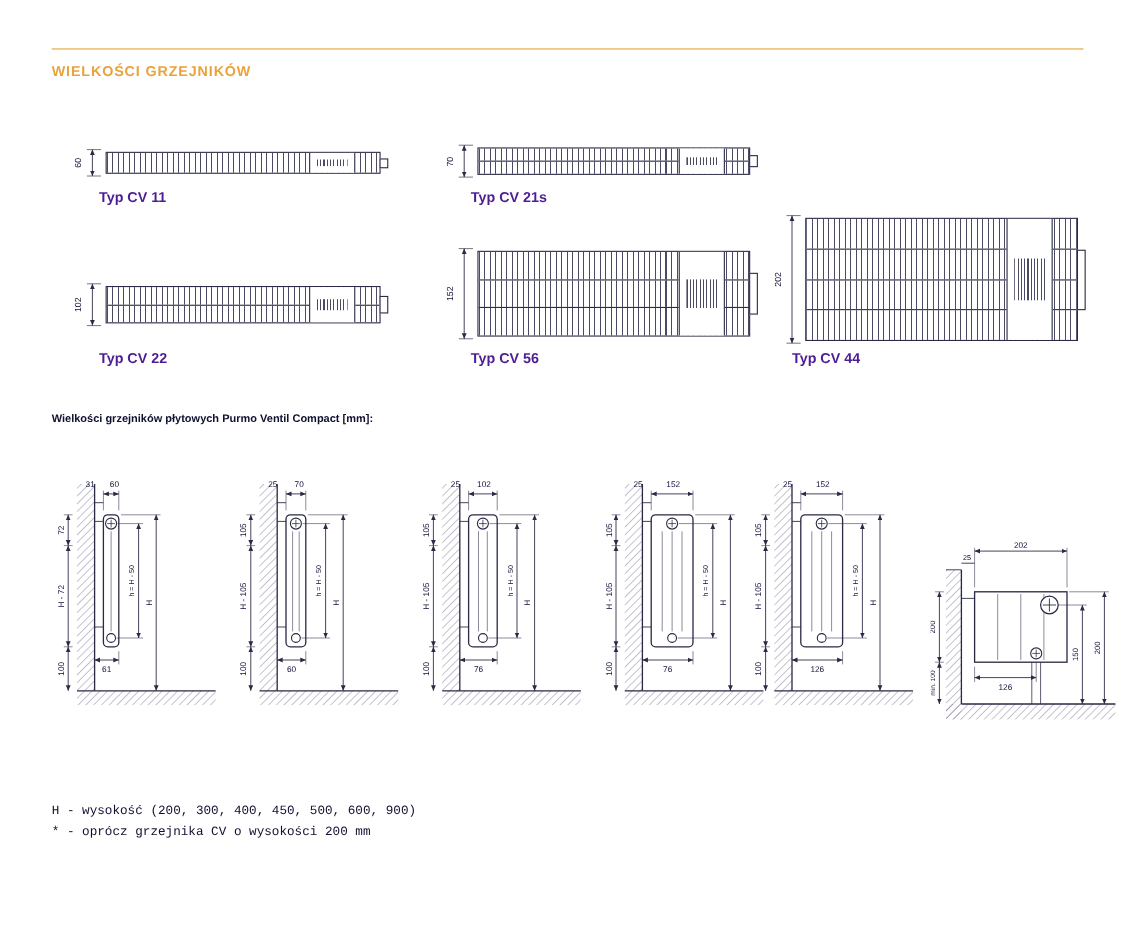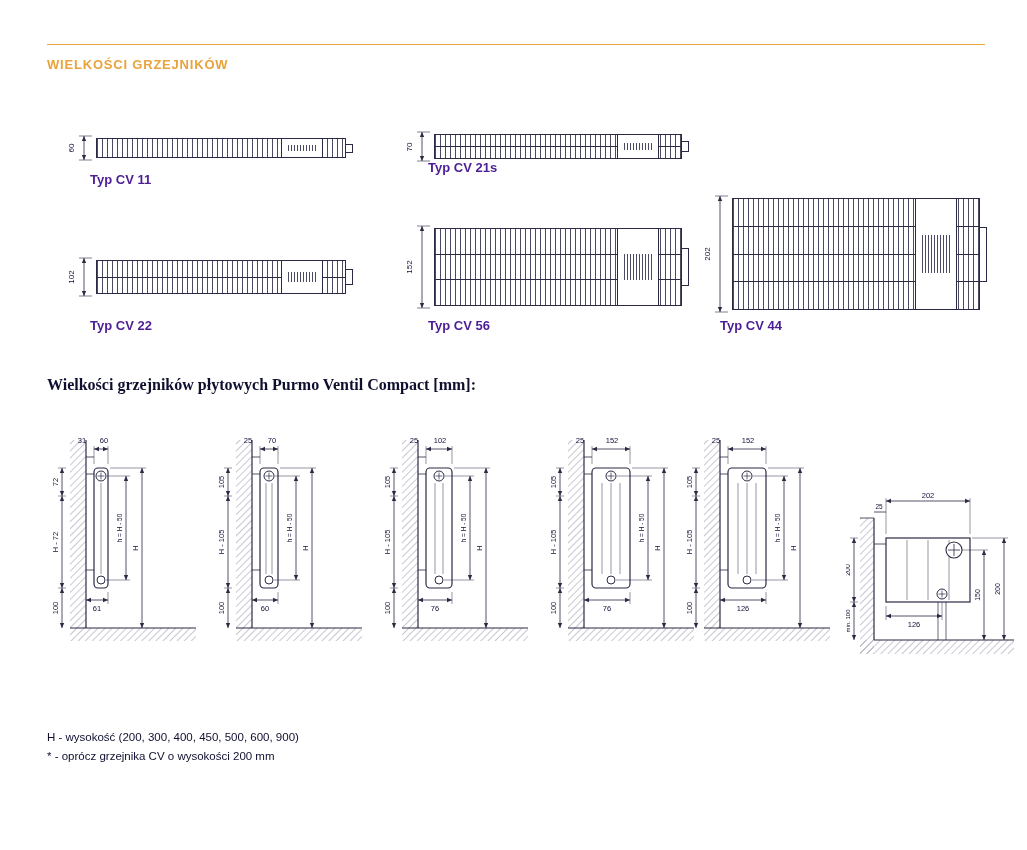--- a/index.html
+++ b/index.html
@@ -5,23 +5,23 @@
   * { margin:0; padding:0; box-sizing:border-box; }
   html,body { background:#ffffff; }
   body {
     width:1027px; height:850px; position:relative; overflow:hidden;
     font-family:"Liberation Sans", sans-serif; color:#10103a;
   }
   .abs { position:absolute; }
   .page-title { color:#E8A33C; font-size:13px; font-weight:bold; letter-spacing:0.8px;margin-top:35px; }
   .rule { border-top:1px solid #E8A33C; height:0; }
   .typ-label { font-weight:bold; font-size:13px; color:#4c1d95; }
-  .section-title { font-weight:bold; font-size:16px; color:#0f0f30;font-family:Liberation Serif, serif; }
+  .section-title { font-weight:bold; font-size:10px; color:#0f0f30; }
   .legend { font-size:11.5px; color:#0f0f30; }
-  .legend div { line-height:19px; }
+  .legend div { line-height:19px;font-family:Liberation Mono, monospace; }
   .panel { position:absolute; border:1.5px solid #2a2a45; background:#ffffff; display:flex; flex-direction:column; }
   .fin-row { flex:1; background:repeating-linear-gradient(90deg,#4a4a63 0,#4a4a63 1px,transparent 1px,transparent 5px); }
   .fin-row + .fin-row { border-top:1.2px solid #2a2a45; }
   .blank-section { position:absolute; top:0; bottom:0; right:22px; width:42px; background:#ffffff;
     border-left:1.2px solid #2a2a45; border-right:1.2px solid #2a2a45;
     display:flex; align-items:center; justify-content:center; }
   .grille { width:68%; height:34%; background:repeating-linear-gradient(90deg,#4a4a63 0,#4a4a63 1px,transparent 1px,transparent 3px); }
   .end-tab { position:absolute; right:-8px; top:25%; height:50%; width:8px; background:#fff; border:1.2px solid #2a2a45; }
   svg text { font-family:"Liberation Sans", sans-serif; }
 </style>
@@ -63,21 +63,21 @@
   <text x="8" y="17" transform="rotate(-90 8 17)" text-anchor="middle" font-size="8" fill="#10103a">70</text>
 </svg>
 <div class="panel" style="left:434px;top:134px;width:248px;height:25px">
   <div class="fin-row"></div>
   <div class="fin-row"></div>
   <div class="blank-section">
       <div class="grille"></div>
     </div>
   <div class="end-tab"></div>
 </div>
-<div class="abs typ-label" style="left:428px;top:160px">Typ CV 21s</div>
+<div class="abs typ-label" style="left:428px;top:172px">Typ CV 21s</div>
 
 <svg class="abs" style="left:66px;top:256px" width="26" height="42" viewBox="0 0 26 42">
   <defs>
       <marker id="tv3" markerUnits="userSpaceOnUse" markerWidth="6" markerHeight="6" refX="5" refY="3" orient="auto-start-reverse">
         <path d="M0,0.8 L5,3 L0,5.2 Z" fill="#2a2a45"></path>
       </marker>
     </defs>
   <line x1="13" y1="2" x2="26" y2="2" stroke="#2a2a45" stroke-width="0.6"></line>
   <line x1="13" y1="40" x2="26" y2="40" stroke="#2a2a45" stroke-width="0.6"></line>
   <line x1="18" y1="2" x2="18" y2="40" stroke="#2a2a45" stroke-width="0.8" marker-start="url(#tv3)" marker-end="url(#tv3)"></line>

